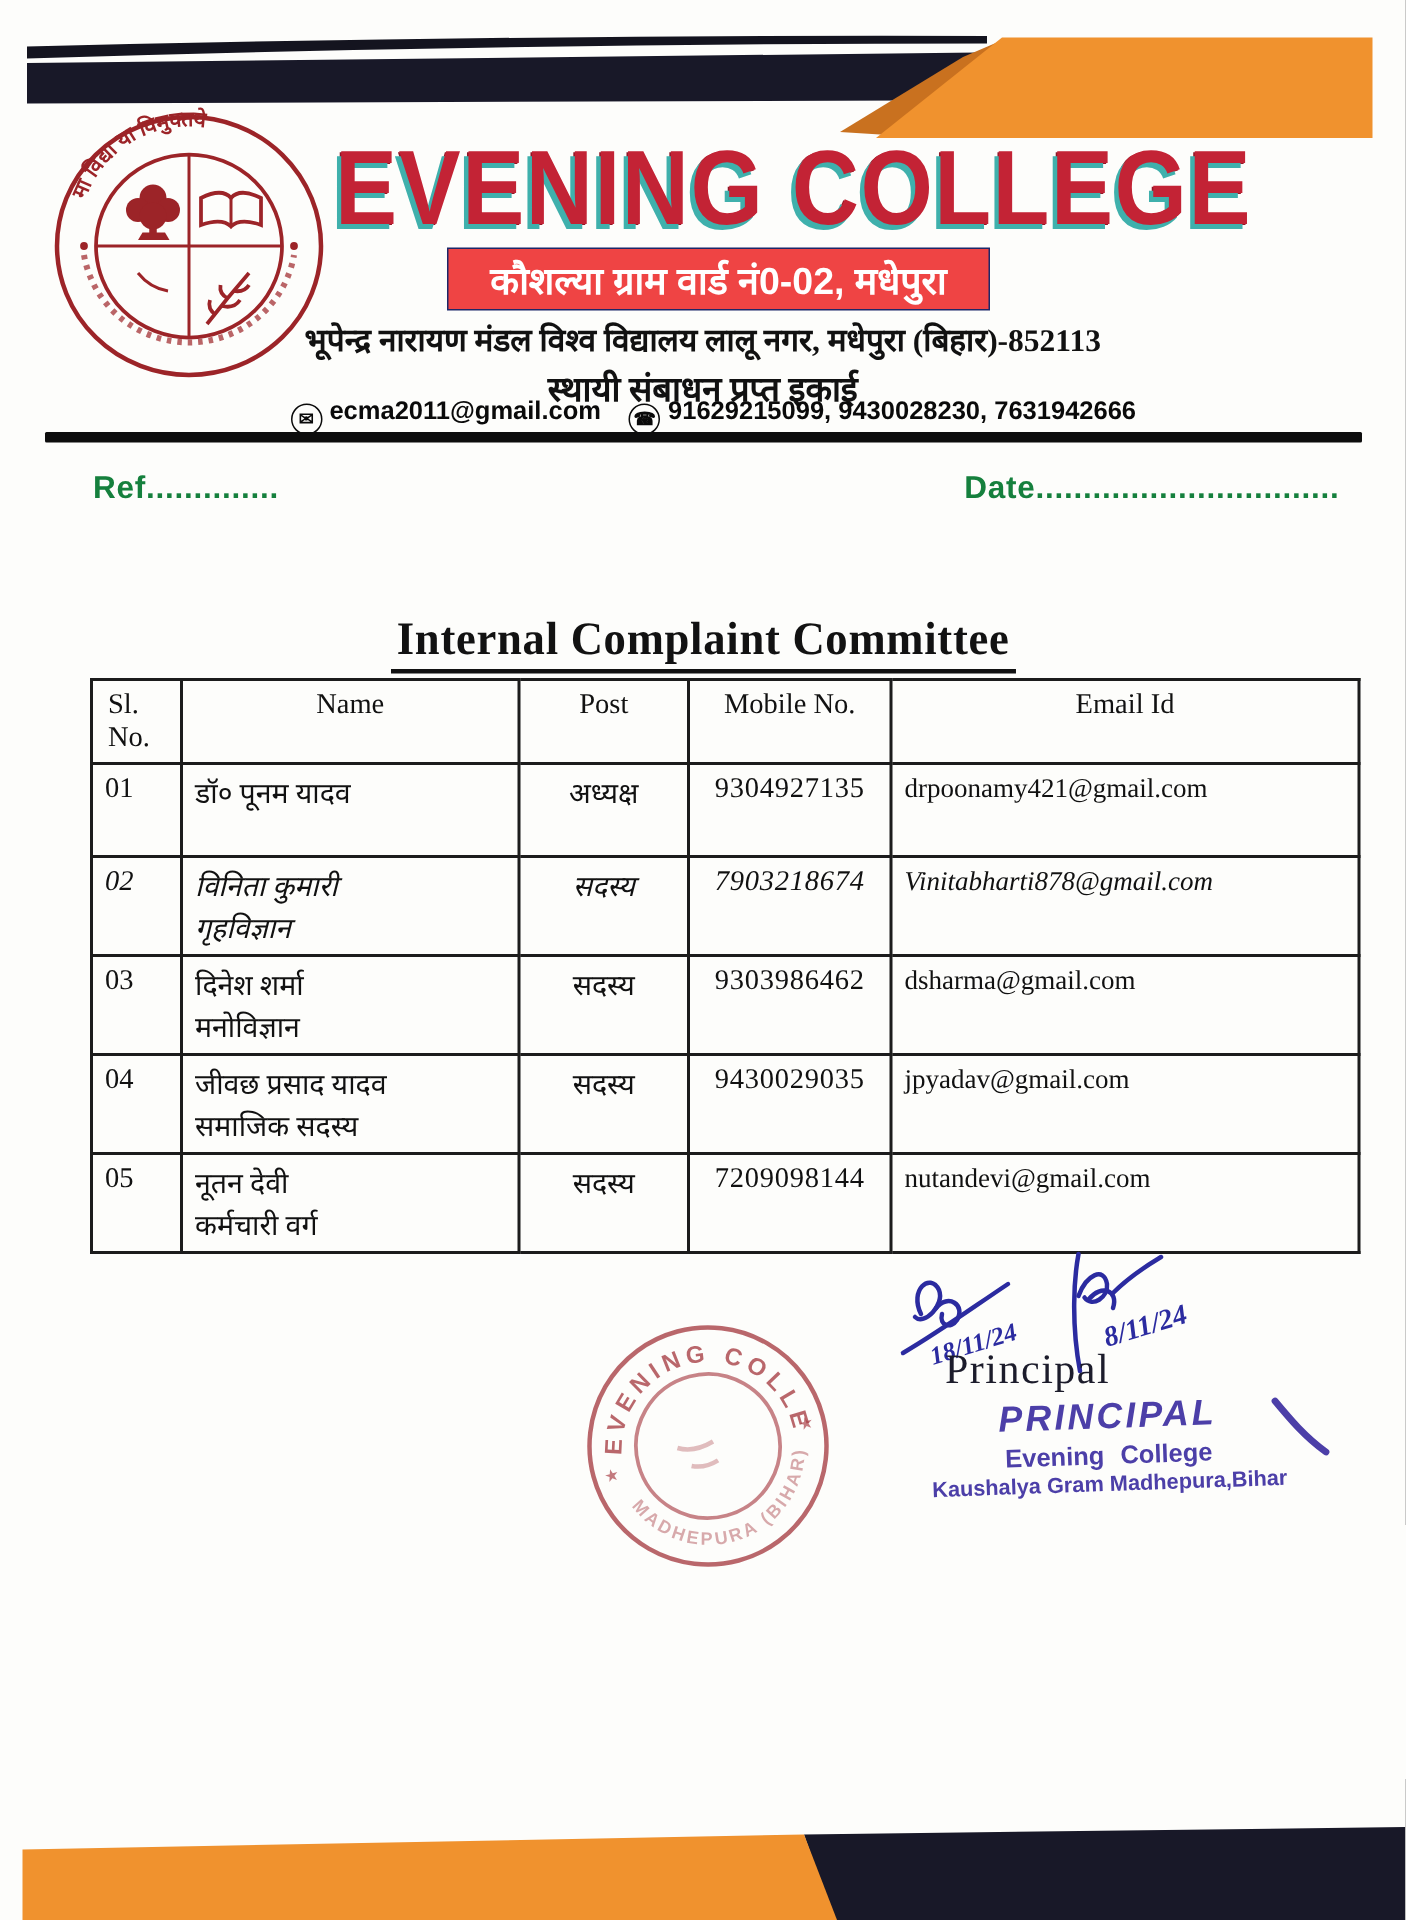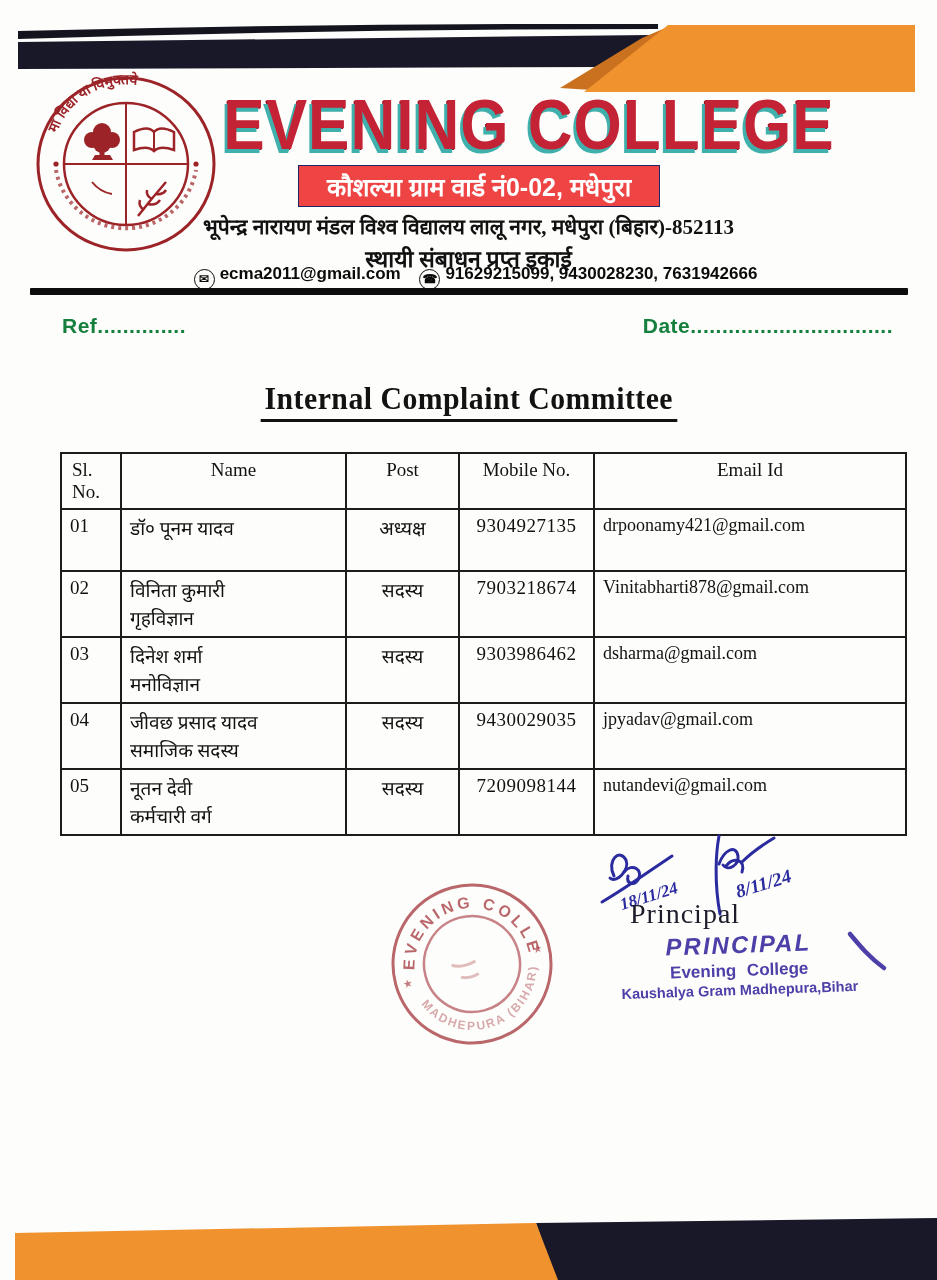--- a/index.html
+++ b/index.html
@@ -68,21 +68,21 @@
     position:absolute; top:302px;
     font-family:"Liberation Sans", sans-serif;
     font-weight:bold; font-size:21px; color:#15803d;
     letter-spacing:0.5px;
     margin-top:12px;
   }
   .ref-line { left:62px; }
   .date-line { right:44px; }
 
   
-  .doc-title-wrap { position:absolute; left:0; top:381px; width:937px; text-align:center; }
+  .doc-title-wrap { position:absolute; left:0; top:408px; width:937px; text-align:center; }
   .doc-title {
     display:inline-block;
     font-weight:bold; font-size:31px; color:#121212;
     border-bottom:3px solid #121212; padding:0 4px 2px 4px;
     transform:scaleX(0.96); letter-spacing:0.5px;
   }
 
   
   .committee-table {
     position:absolute; left:60px; top:452px; width:845px;
@@ -94,21 +94,21 @@
   }
   .committee-table th { font-weight:normal; font-size:19px; text-align:center; }
   .committee-table th.col-sl { text-align:left; padding-left:10px; }
   .committee-table col.c-sl    { width:60px; }
   .committee-table col.c-name  { width:225px; }
   .committee-table col.c-post  { width:113px; }
   .committee-table col.c-mob   { width:135px; }
   .committee-table col.c-email { width:312px; }
   .committee-table thead tr    { height:53px; }
   .committee-table tbody tr:nth-child(1) { height:62px; }
-  .committee-table tbody tr:nth-child(2) { height:55px; }
+  .committee-table tbody tr:nth-child(2) { height:55px;font-style:italic; }
   .committee-table tbody tr:nth-child(3) { height:54px; }
   .committee-table tbody tr:nth-child(4) { height:54px; }
   .committee-table tbody tr:nth-child(5) { height:54px; }
   .td-sl   { padding-left:10px; }
   .td-post { text-align:center; }
   .td-mob  { text-align:center; letter-spacing:0.5px; }
   .td-email{ font-size:18px; }
   .name-sub { margin-top:2px; }
 
   

